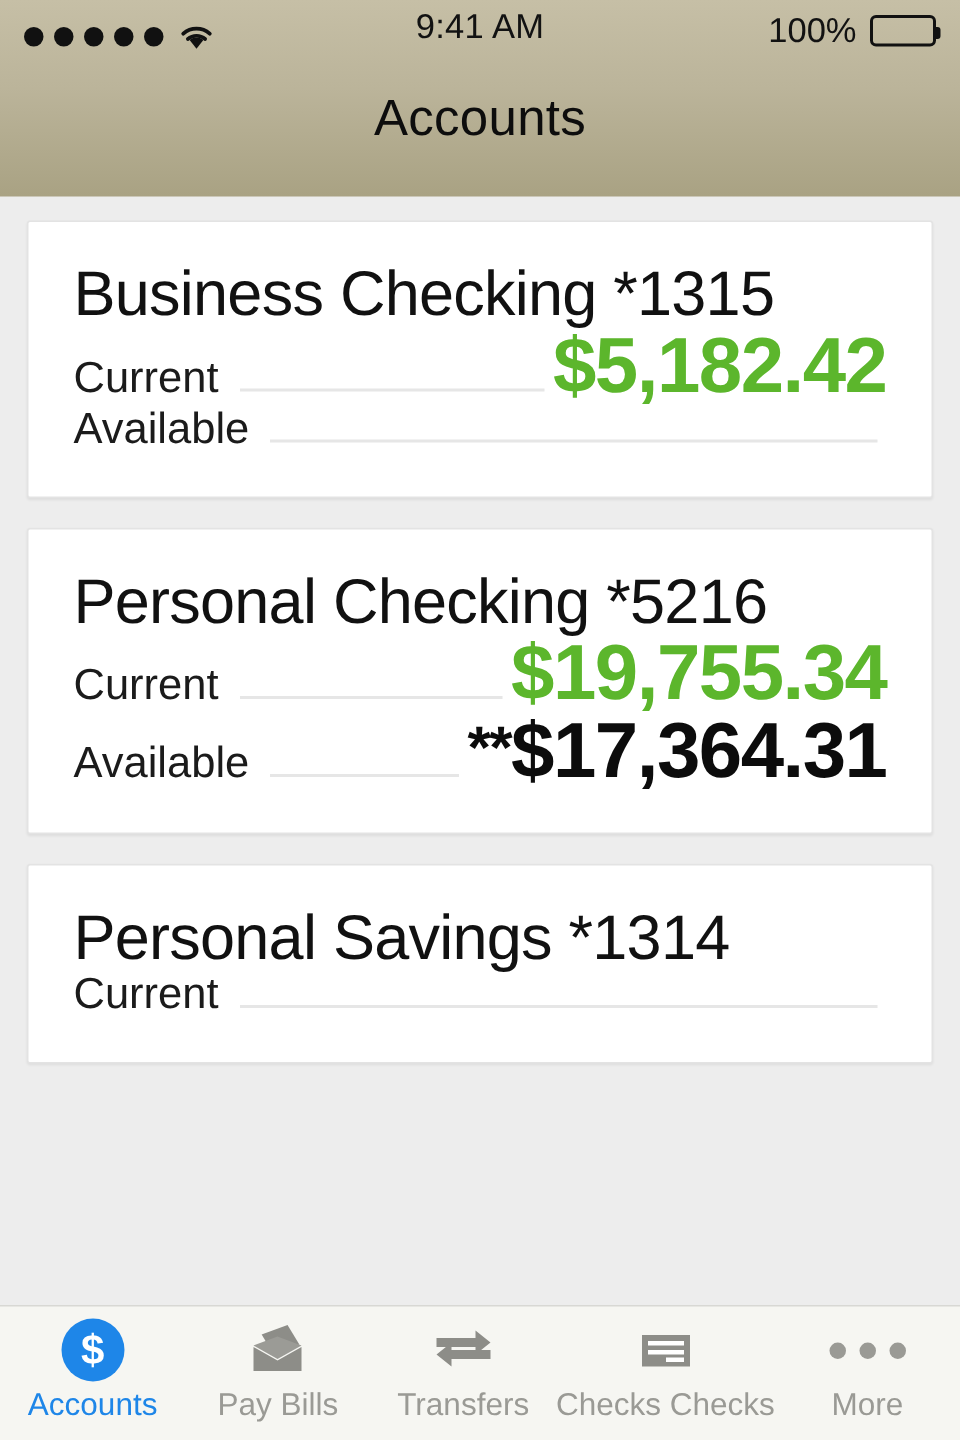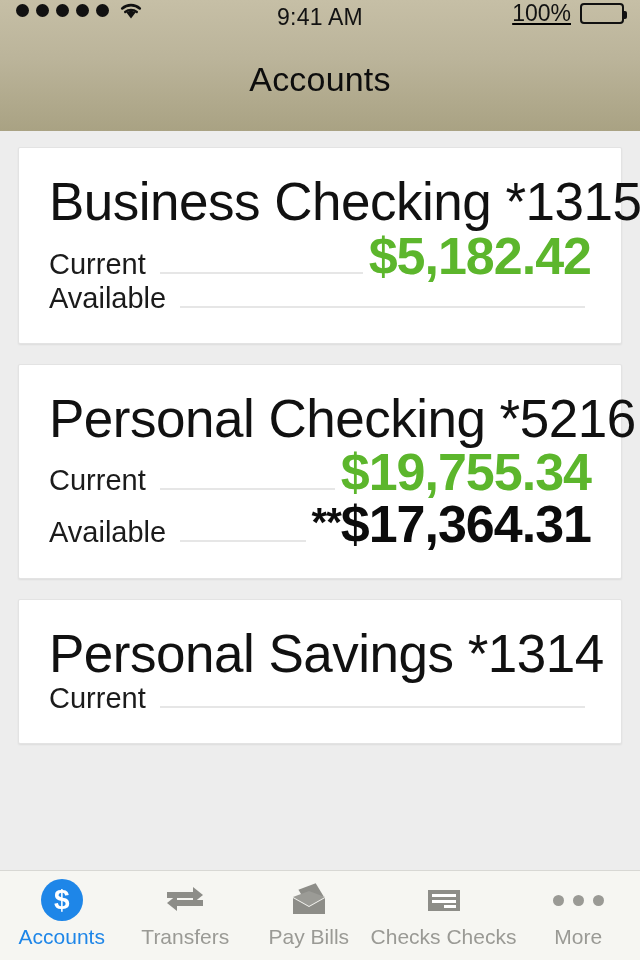--- a/index.html
+++ b/index.html
@@ -11,21 +11,21 @@
   }
   .phone { position:relative; width:640px; height:960px; background:#ededed; }
 
   
   .header {
     position:absolute; left:0; top:0; width:640px; height:131px;
     background:linear-gradient(to bottom,#c6bfa6 0%, #bbb49a 45%, #a9a283 100%);
   }
   .statusbar {
     position:absolute; left:0; top:0; width:640px; height:34px;
-    display:flex; align-items:flex-start; padding:0 16px;text-decoration:underline;
+    display:flex; align-items:flex-end; padding:0 16px;
   }
   .sb-left { display:flex; align-items:center; gap:9px; flex:1; }
   .dots { display:flex; gap:7px; align-items:center; }
   .dot { width:13px; height:13px; border-radius:50%; background:#111; }
   .wifi { display:block; }
   .sb-center {
     position:absolute; left:0; right:0; top:0; height:34px;
     display:flex; align-items:center; justify-content:center;
     pointer-events:none;
   }
@@ -55,21 +55,21 @@
   }
   .card {
     background:#ffffff;
     border:1px solid #e3e3e3;
     border-radius:2px;
     box-shadow:0 1px 2px rgba(0,0,0,.07);
     padding:26px 30px 28px 30px;
     margin-bottom:20px;
   }
   .acct-title {
-    font-size:53px; font-weight:300; color:#111; letter-spacing:-.5px;
+    font-size:42px; font-weight:300; color:#111; letter-spacing:-.5px;
     white-space:nowrap; line-height:1.05;
   }
   .bal-row {
     display:flex; align-items:baseline; position:relative;
   }
   .bal-label {
     font-size:29px; color:#1b1b1b; font-weight:400; white-space:nowrap;
     flex:0 0 auto;
   }
   .leader {
@@ -192,39 +192,39 @@
       <span class="tab-icon">
         <span class="dollar-badge">$</span>
       </span>
       <span class="tab-label">Accounts</span>
     </div>
 
     <div class="tab">
       <span class="tab-icon">
         <svg width="48" height="40" viewBox="0 0 48 40">
           <g fill="#8d8d88">
-            <path d="M6 12 h26 v-5 l10 8 -10 8 v-5 H6 Z"></path>
-            <path d="M42 26 H16 v5 L6 23 l10 -8 v5 h26 Z"></path>
-          </g>
-        </svg>
-      </span>
-      <span class="tab-label">Transfers</span>
-    </div>
-
-    <div class="tab">
-      <span class="tab-icon">
-        <svg width="48" height="40" viewBox="0 0 48 40">
-          <g fill="#8d8d88">
             <path d="M14 8 L32 4 L38 18 L20 22 Z" transform="rotate(-8 26 13)"></path>
             <path d="M8 18 L24 27 L40 18 V34 H8 Z"></path>
             <path d="M8 17 L24 26 L40 17 L24 11 Z" fill="#9b9b96"></path>
           </g>
         </svg>
       </span>
       <span class="tab-label">Pay Bills</span>
+    </div>
+
+    <div class="tab">
+      <span class="tab-icon">
+        <svg width="48" height="40" viewBox="0 0 48 40">
+          <g fill="#8d8d88">
+            <path d="M6 12 h26 v-5 l10 8 -10 8 v-5 H6 Z"></path>
+            <path d="M42 26 H16 v5 L6 23 l10 -8 v5 h26 Z"></path>
+          </g>
+        </svg>
+      </span>
+      <span class="tab-label">Transfers</span>
     </div>
 
     <div class="tab">
       <span class="tab-icon">
         <svg width="48" height="40" viewBox="0 0 48 40">
           <rect x="8" y="10" width="32" height="21" fill="#8d8d88"></rect>
           <rect x="12" y="14" width="24" height="3" fill="#fff"></rect>
           <rect x="12" y="20" width="24" height="3" fill="#fff"></rect>
           <rect x="24" y="25" width="12" height="3" fill="#fff"></rect>
         </svg>

